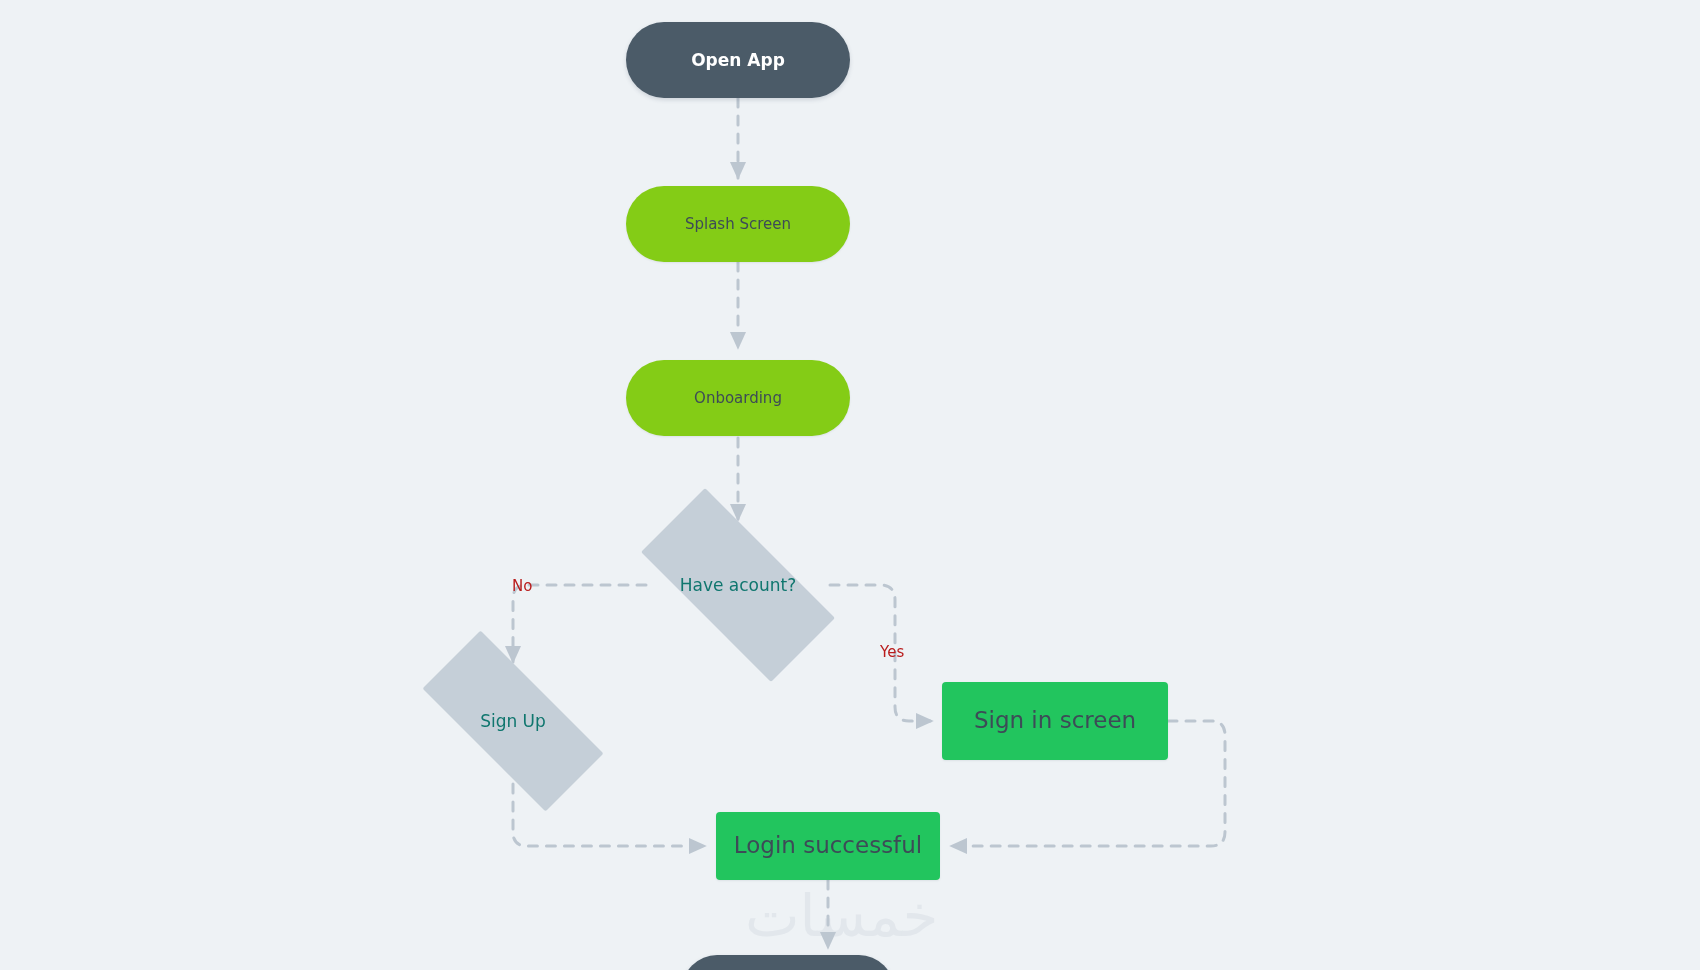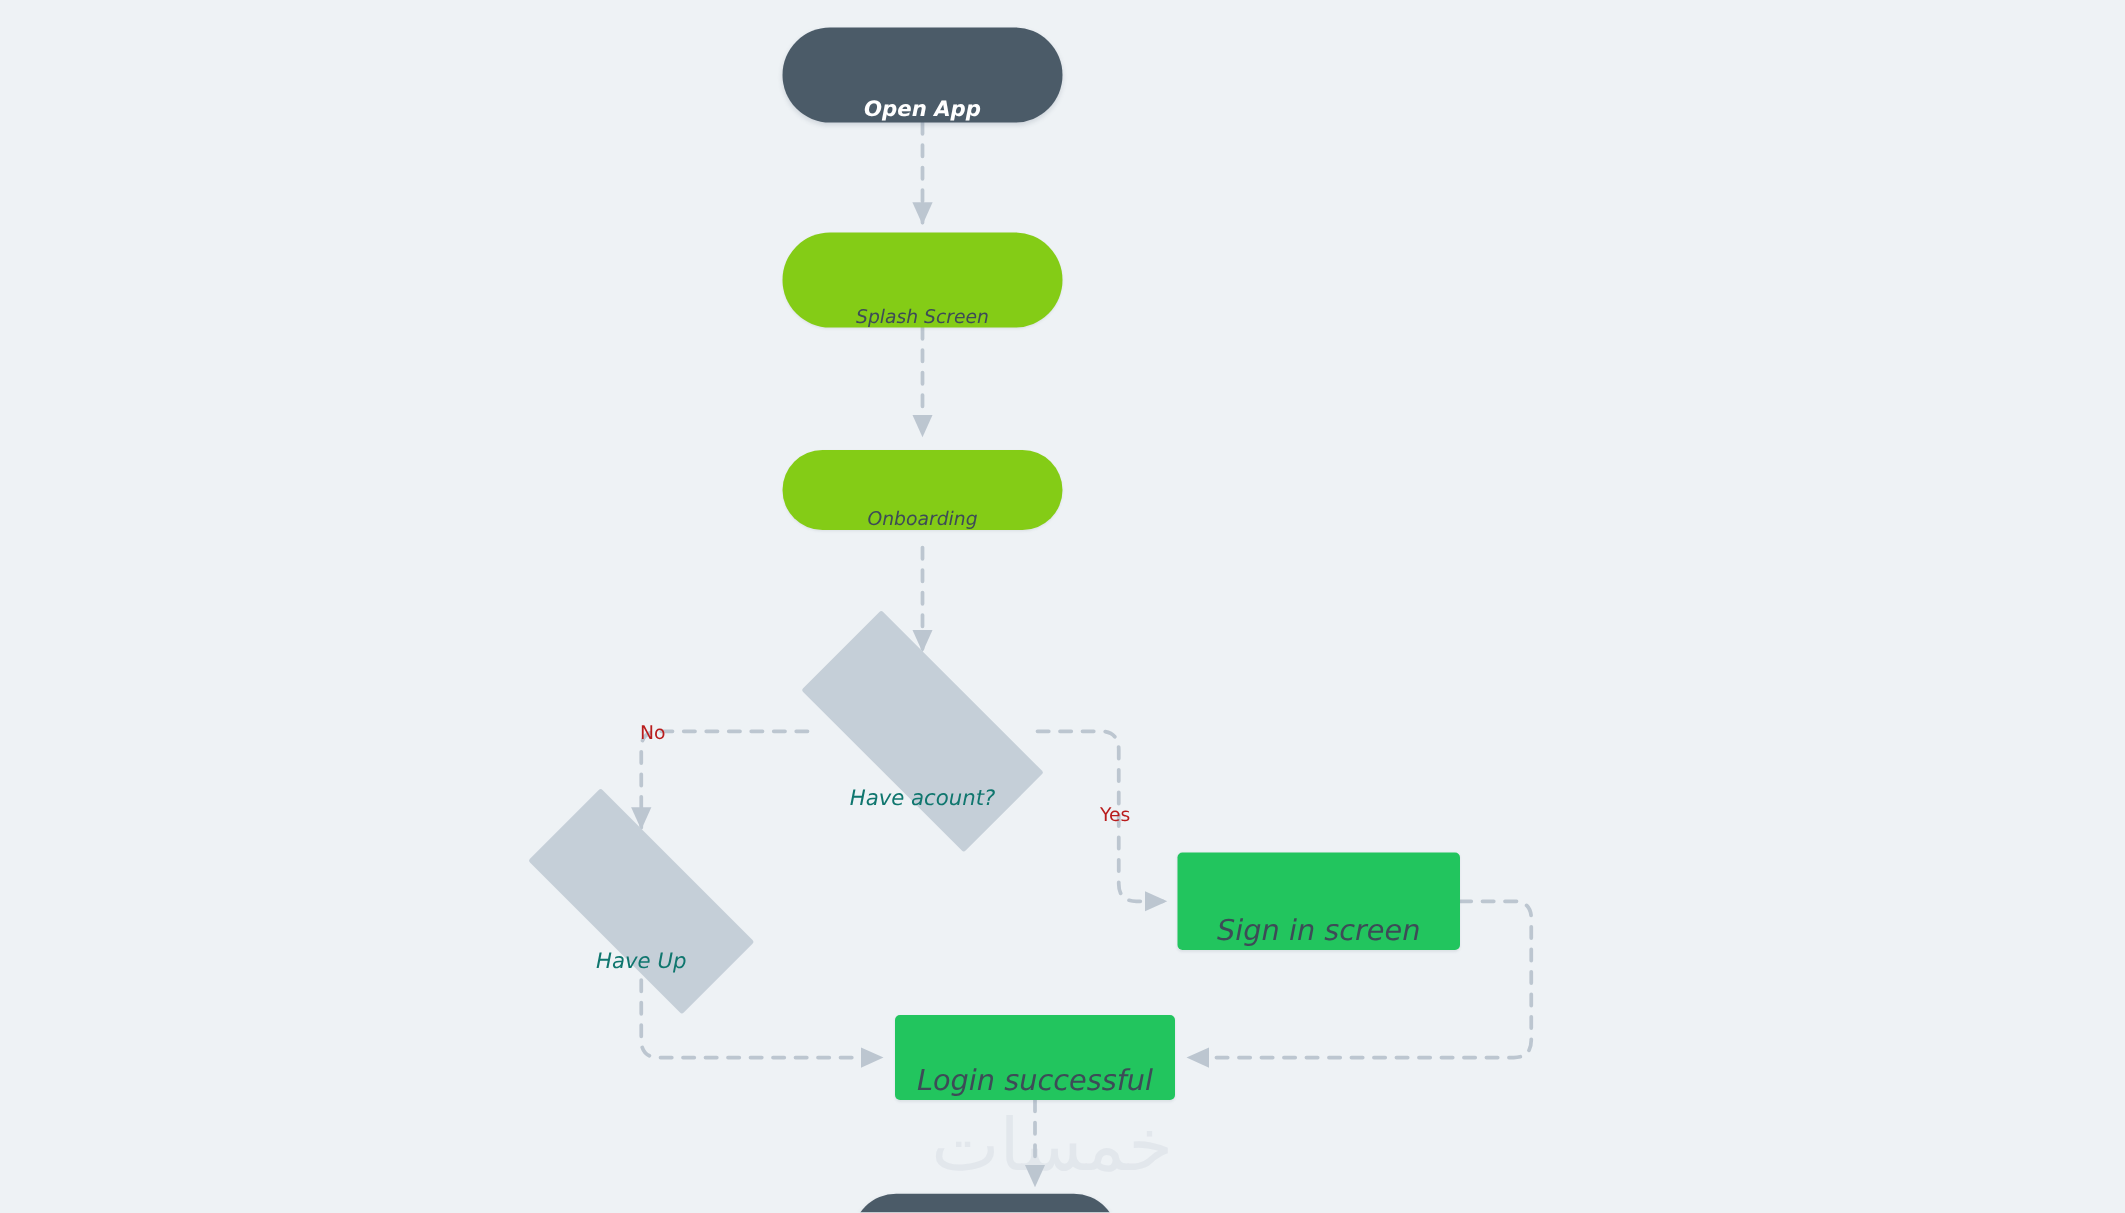--- a/index.html
+++ b/index.html
@@ -22,26 +22,25 @@
     left: 0; top: 0;
     width: 1700px;
     height: 970px;
     pointer-events: none;
   }
 
   
   .node {
     position: absolute;
     display: flex;
-    align-items: flex-end;
+    align-items: center;
     justify-content: center;
     box-sizing: border-box;
     text-align: center;
     line-height: 1.2;
-    font-style: italic;
   }
 
   .node-label {
     position: relative;
     z-index: 3;
     white-space: nowrap;
   }
 
   
   .shape-pill {
@@ -143,32 +142,32 @@
   </svg>
 
   <div class="node shape-pill dark" style="left:626px; top:22px; width:224px; height:76px;">
     <span class="node-label">Open App</span>
   </div>
 
   <div class="node shape-pill" style="left:626px; top:186px; width:224px; height:76px;">
     <span class="node-label">Splash Screen</span>
   </div>
 
-  <div class="node shape-pill" style="left:626px; top:360px; width:224px; height:64px;">
+  <div class="node shape-pill" style="left:626px; top:360px; width:224px; height:76px;">
     <span class="node-label">Onboarding</span>
   </div>
 
   <div class="node shape-diamond" style="left:608px; top:521px; width:260px; height:128px;">
     <div class="diamond-bg"></div>
     <span class="node-label">Have acount?</span>
   </div>
 
   <div class="node shape-diamond" style="left:390px; top:663px; width:246px; height:116px;">
     <div class="diamond-bg"></div>
-    <span class="node-label">Have Up</span>
+    <span class="node-label">Sign Up</span>
   </div>
 
   <div class="node shape-rect" style="left:942px; top:682px; width:226px; height:78px;">
     <span class="node-label">Sign in screen</span>
   </div>
 
   <div class="node shape-rect" style="left:716px; top:812px; width:224px; height:68px;">
     <span class="node-label">Login successful</span>
   </div>
 

